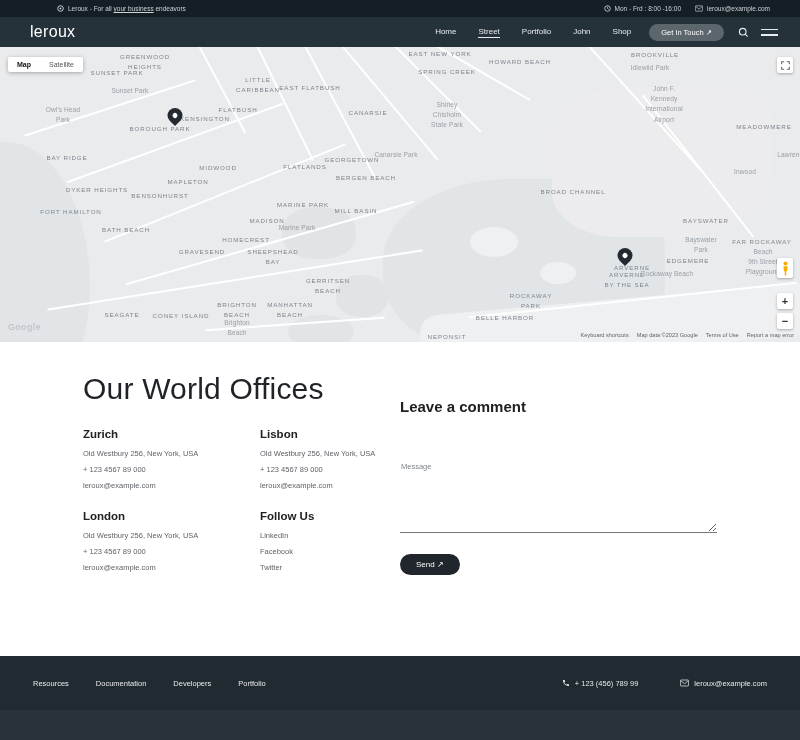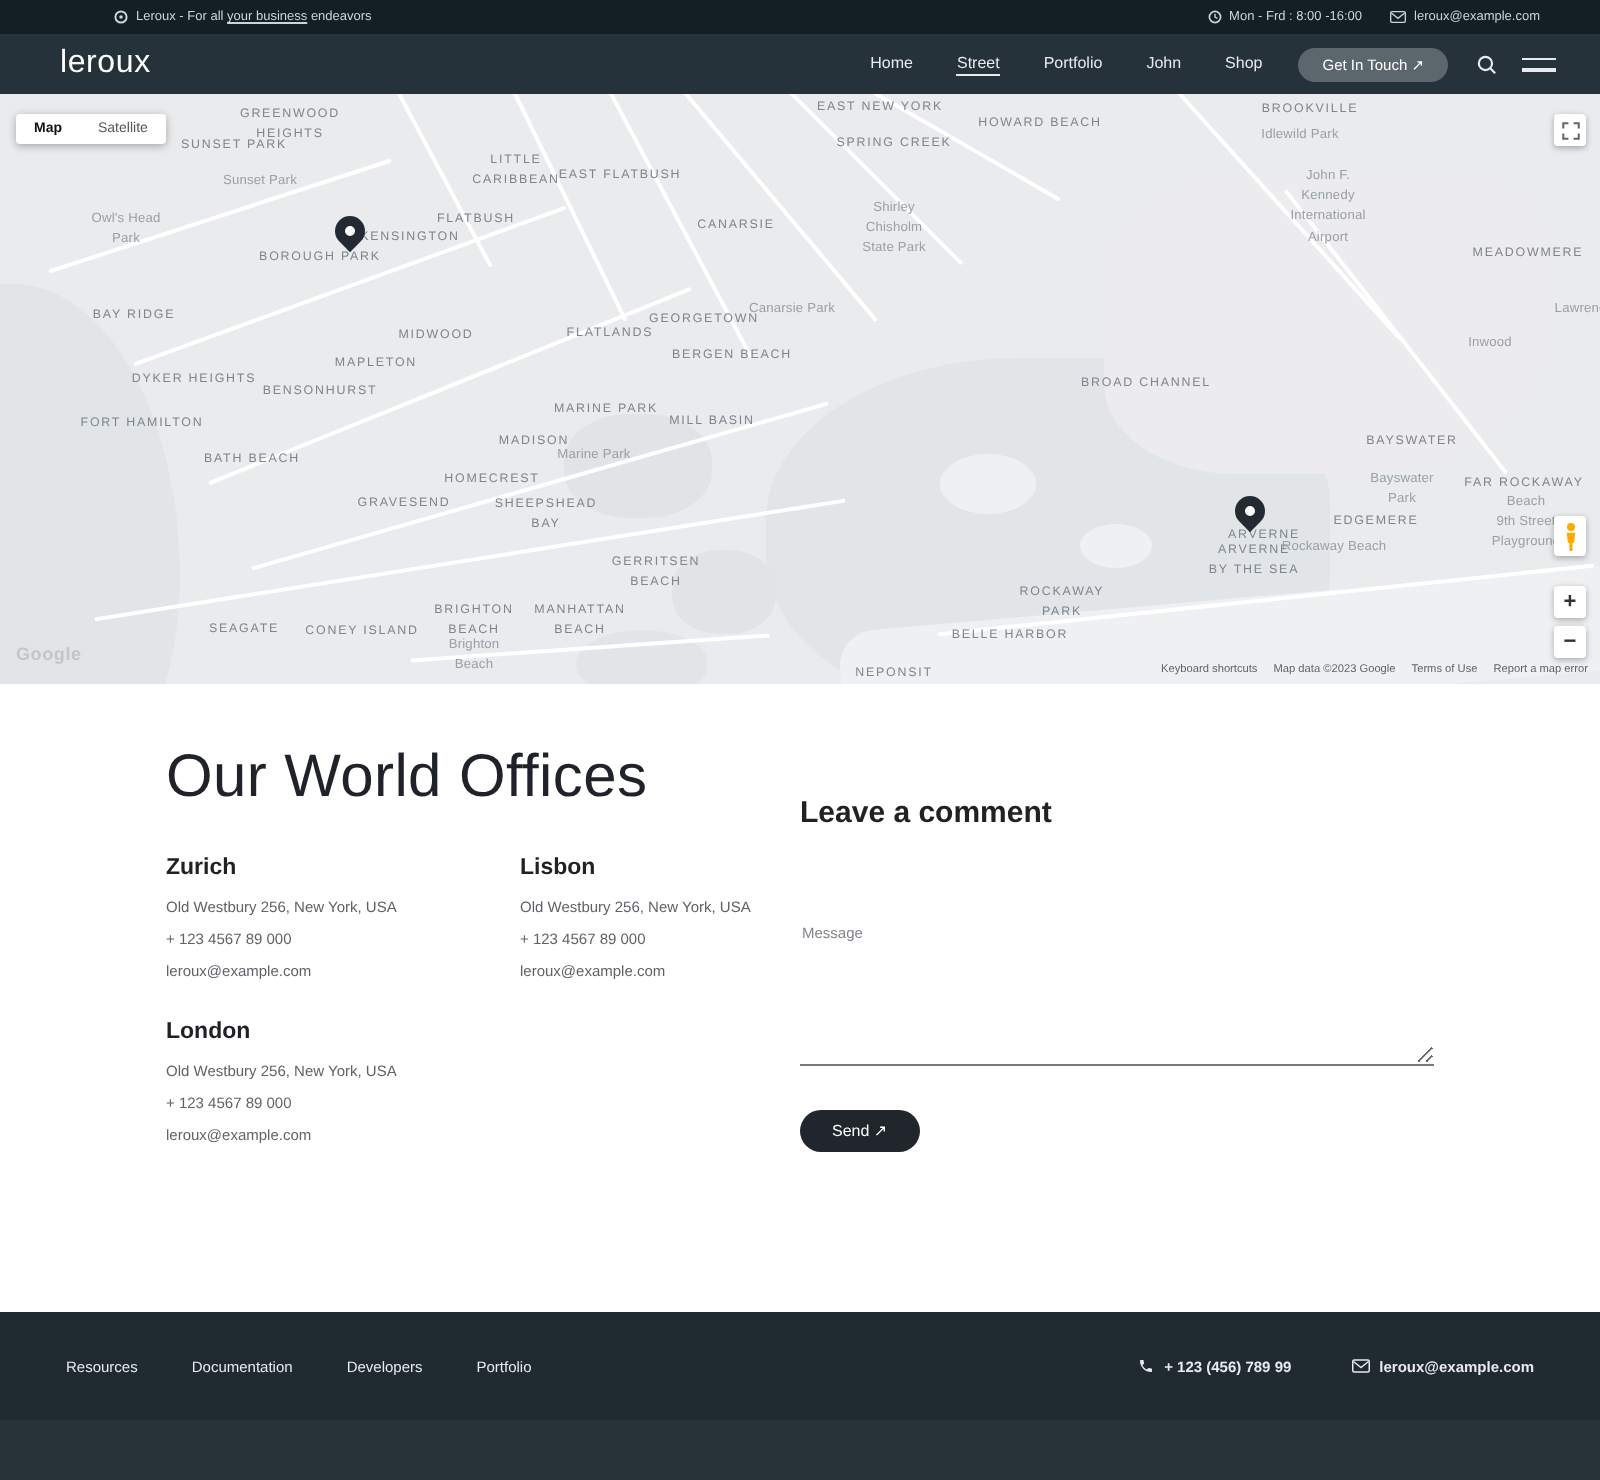--- a/index.html
+++ b/index.html
@@ -62,21 +62,21 @@
   .frow .fld { flex:1; }
   input.uline, textarea.uline { width:100%; border:none; border-bottom:1px solid #75797e; background:transparent; font-family:inherit; font-size:7.5px; color:#202124; padding:3px 1px 8px 1px; outline:none; }
   input.uline::placeholder, textarea.uline::placeholder { color:#80868b; }
   textarea.uline { margin-top:16px; height:76px; resize:both; padding-top:5px; }
   .send { margin-top:17px; background:#20262c; color:#fff; border:none; border-radius:14px; padding:6px 16px; font-size:8px; font-family:inherit; cursor:pointer; }
 
   
   .footer { height:54px; background:#1f2a31; display:flex; align-items:center; padding:0 33px; color:#e8eaed; font-size:7.5px; }
   .flinks { display:flex; gap:27px; }
   .flinks span { cursor:pointer; }
-  .fright { margin-left:auto; display:flex; align-items:flex-end; gap:30px;font-weight:bold; }
+  .fright { margin-left:auto; display:flex; align-items:flex-end; gap:42px; }
   .fitem { display:flex; align-items:center; gap:5px; }
   .subfooter { height:30px; background:#273239; }
   .icon { display:inline-flex; }
 </style>
 </head>
 <body>
 
 <div class="page">
 
   <div class="topbar">
@@ -287,20 +287,26 @@
           <div class="ln">Old Westbury 256, New York, USA</div>
           <div class="ln">+ 123 4567 89 000</div>
           <div class="ln">leroux@example.com</div>
         </div>
         <div class="office">
           <h3>London</h3>
           <div class="ln">Old Westbury 256, New York, USA</div>
           <div class="ln">+ 123 4567 89 000</div>
           <div class="ln">leroux@example.com</div>
         </div>
+        <div class="office">
+          <h3>Follow Us</h3>
+          <span class="lnk">LinkedIn</span>
+          <span class="lnk">Facebook</span>
+          <span class="lnk">Twitter</span>
+        </div>
       </div>
     </div>
     <div class="col-right">
       <div class="form-title">Leave a comment</div>
       <div class="frow">
       </div>
       <textarea class="uline" placeholder="Message" style=""></textarea>
       <button class="send">Send ↗</button>
     </div>
   </div>

